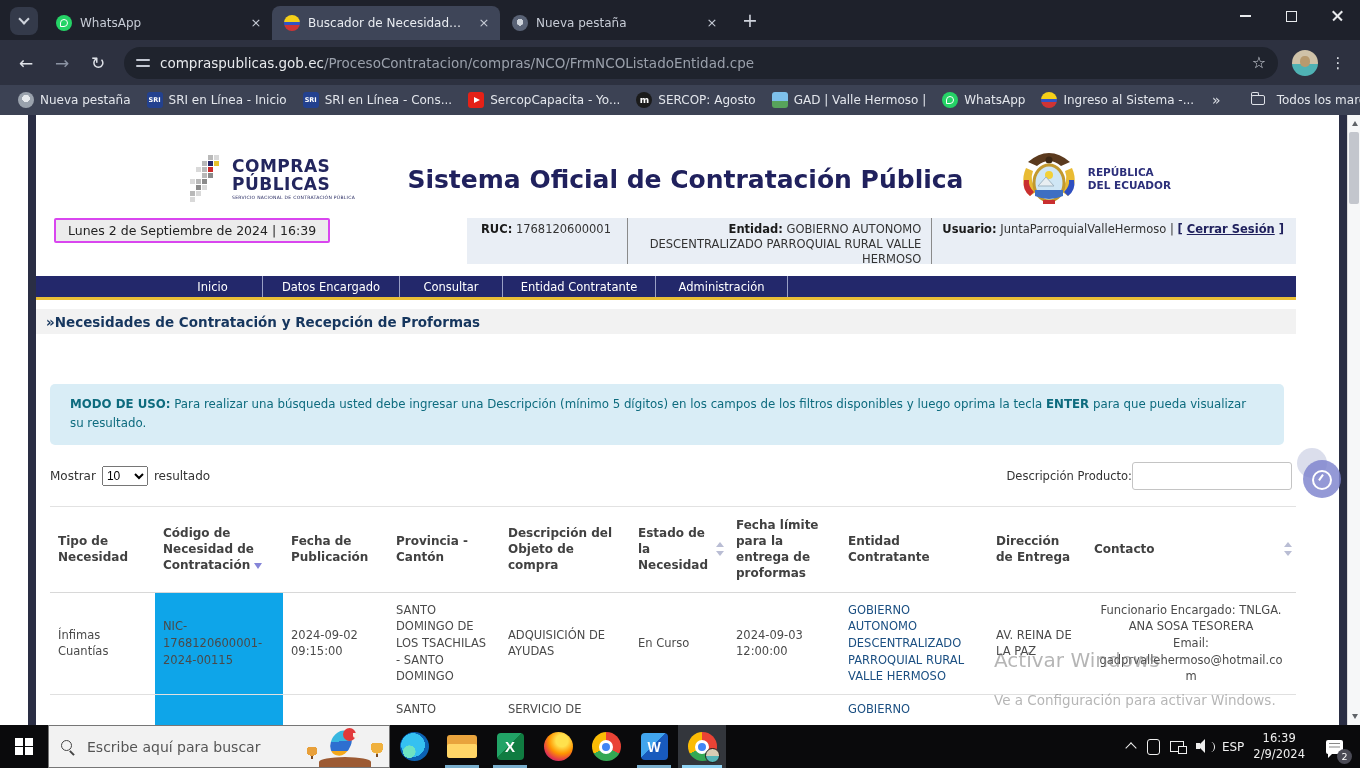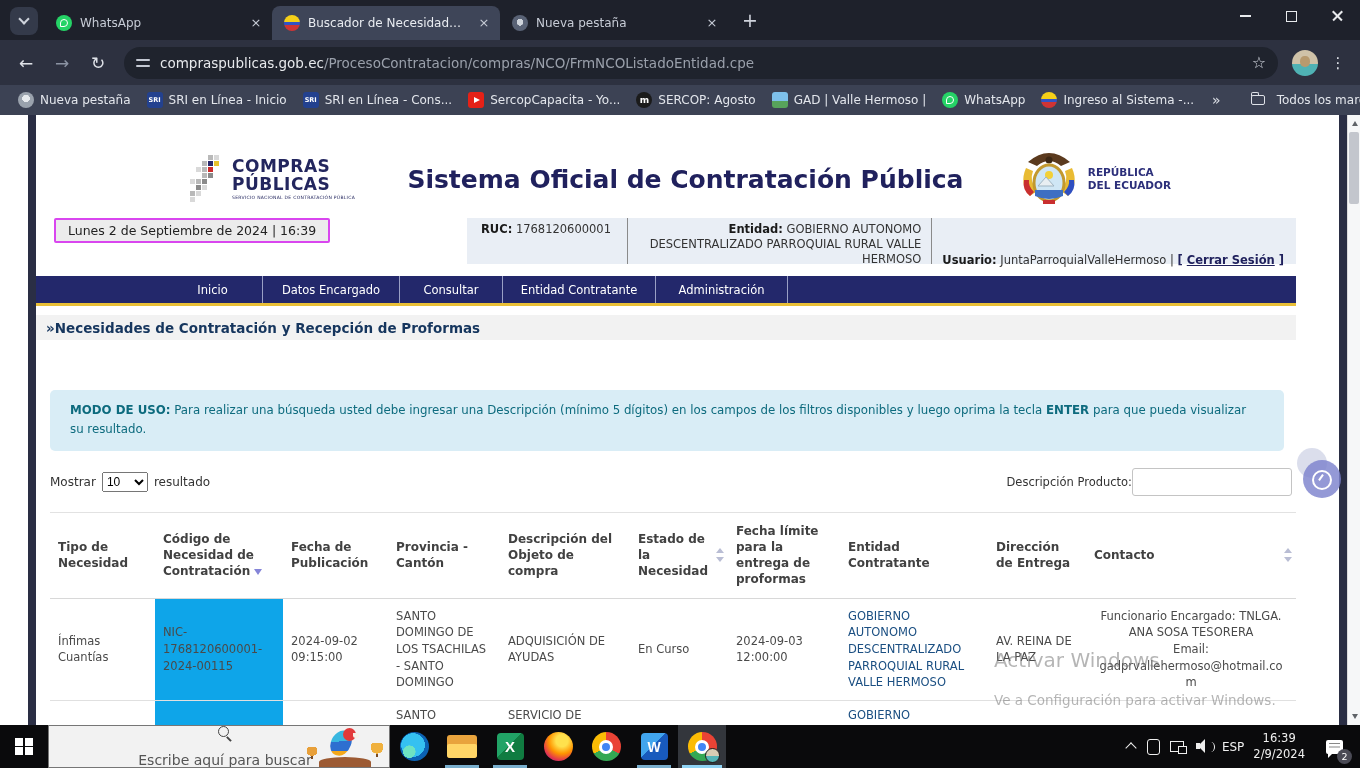--- a/index.html
+++ b/index.html
@@ -75,26 +75,26 @@
   .cp-text .tg { font-size:4.5px; color:#23265e; margin-top:2px; letter-spacing:.3px; }
   .main-title { flex:1; text-align:center; font-size:25px; font-weight:bold; color:#20215d; }
   .arms-block { flex:none; margin-right:125px; display:flex; align-items:center; gap:6px; }
   .rep-text { font-size:10.5px; font-weight:bold; color:#2c2f7a; line-height:1.25; }
 
   .inforow { position:relative; height:48px; }
   .datebox { position:absolute; left:18px; top:0; background:#ececec; border:2px solid #d946ef; border-radius:2px; padding:3px 12px; font-size:12.5px; color:#222; }
   .sessionbox { position:absolute; left:431px; right:0; top:0; height:46px; background:#e9eef5; display:flex; font-size:11.5px; color:#333; }
   .seg-ruc { padding:4px 10px 0 14px; white-space:nowrap; }
   .seg-entidad { flex:1; text-align:right; padding:4px 10px 0 0; line-height:1.3; border-left:1px solid #8a8a8a; border-right:1px solid #8a8a8a; margin-left:6px; }
-  .seg-user { padding:4px 12px 0 10px; white-space:nowrap;margin-top:31px; }
+  .seg-user { padding:4px 12px 0 10px; white-space:nowrap; }
   .blbl { font-weight:bold; color:#1a1a1a; }
   .cerrar { font-weight:bold; color:#20215d; }
   .cerrar u { text-decoration:underline; }
 
-  .mainnav { margin-top:10px; height:27px; background:#23286b; display:flex; color:#fff; font-size:11.5px; padding-left:127px; }
+  .mainnav { margin-top:10px; height:21px; background:#23286b; display:flex; color:#fff; font-size:11.5px; padding-left:127px; }
   .nav-item { display:flex; align-items:center; justify-content:center; border-right:1px solid #9aa0c5; height:100%; }
   .goldline { height:3px; background:#e9bf36; }
 
   .pagetitlebar { margin-top:9px; height:25px; background:#f2f2f2; display:flex; align-items:center; padding-left:10px; }
   .pagetitle { font-size:13.5px; font-weight:bold; color:#16365e; }
 
   .modobox { margin:50px 12px 0 14px; background:#d9edf6; border-radius:5px; padding:11px 24px 12px 20px; font-size:11.8px; color:#0d6b7e; line-height:1.6; }
   .modobox b { font-weight:bold; }
 
   .listctrl { margin:17px 4px 0 14px; display:flex; align-items:center; font-size:12px; color:#333; }
@@ -122,21 +122,21 @@
   .floaty::before { content:""; position:absolute; left:-6px; top:-12px; width:30px; height:30px; border-radius:50%; background:rgba(190,195,220,.55); }
   .float-main { position:absolute; inset:0; border-radius:50%; background:rgba(125,130,205,.82); }
   .float-main::before { content:""; position:absolute; left:9px; top:10px; width:16px; height:16px; border:2px solid #fff; border-radius:50%; }
   .float-main::after { content:""; position:absolute; left:17px; top:14px; width:2px; height:7px; background:#fff; transform:rotate(35deg); }
 
   
   .taskbar { height:43px; background:#0a0a0c; display:flex; align-items:stretch; color:#fff; }
   .start-btn { width:48px; display:flex; align-items:center; justify-content:center; }
   .win-logo { display:grid; grid-template-columns:8px 8px; grid-template-rows:8px 8px; gap:1.5px; }
   .win-logo span { background:#fff; }
-  .searchbox { width:342px; background:#f2f2f2; border:1px solid #767676; display:flex; align-items:center; gap:12px; padding-left:12px; position:relative; overflow:hidden;flex-direction:column; }
+  .searchbox { width:342px; background:#f2f2f2; border:1px solid #767676; display:flex; align-items:center; gap:12px; padding-left:12px; position:relative; overflow:hidden; }
   .mag-icon { width:14px; height:14px; position:relative; flex:none; }
   .mag-icon::before { content:""; position:absolute; left:0; top:0; width:9px; height:9px; border:1.8px solid #444; border-radius:50%; }
   .mag-icon::after { content:""; position:absolute; right:0px; bottom:0px; width:6px; height:1.8px; background:#444; transform:rotate(45deg); }
   .search-text { font-size:14px; color:#555; white-space:nowrap; }
   .search-art { position:absolute; right:0; top:0; width:88px; height:100%; }
   .sa-tree1 { position:absolute; left:6px; bottom:8px; width:10px; height:12px; background:radial-gradient(circle at 50% 30%,#e8a03a 0 55%,transparent 56%),linear-gradient(#7a4a22,#7a4a22) 50% 100%/2px 6px no-repeat; }
   .sa-tree2 { position:absolute; right:6px; bottom:10px; width:12px; height:14px; background:radial-gradient(circle at 50% 30%,#f0b13e 0 55%,transparent 56%),linear-gradient(#7a4a22,#7a4a22) 50% 100%/2px 7px no-repeat; }
   .sa-ground { position:absolute; left:18px; bottom:0; width:52px; height:10px; border-radius:50% 50% 0 0; background:#9c5a33; }
   .sa-body { position:absolute; left:30px; top:4px; width:20px; height:26px; border-radius:60% 40% 55% 45%; background:linear-gradient(160deg,#39b7e0 0 45%,#2e6fd0 45% 75%,#f2a71b 75%); transform:rotate(18deg); }
   .sa-head { position:absolute; left:42px; top:2px; width:13px; height:13px; border-radius:50%; background:#e23a3a; }

